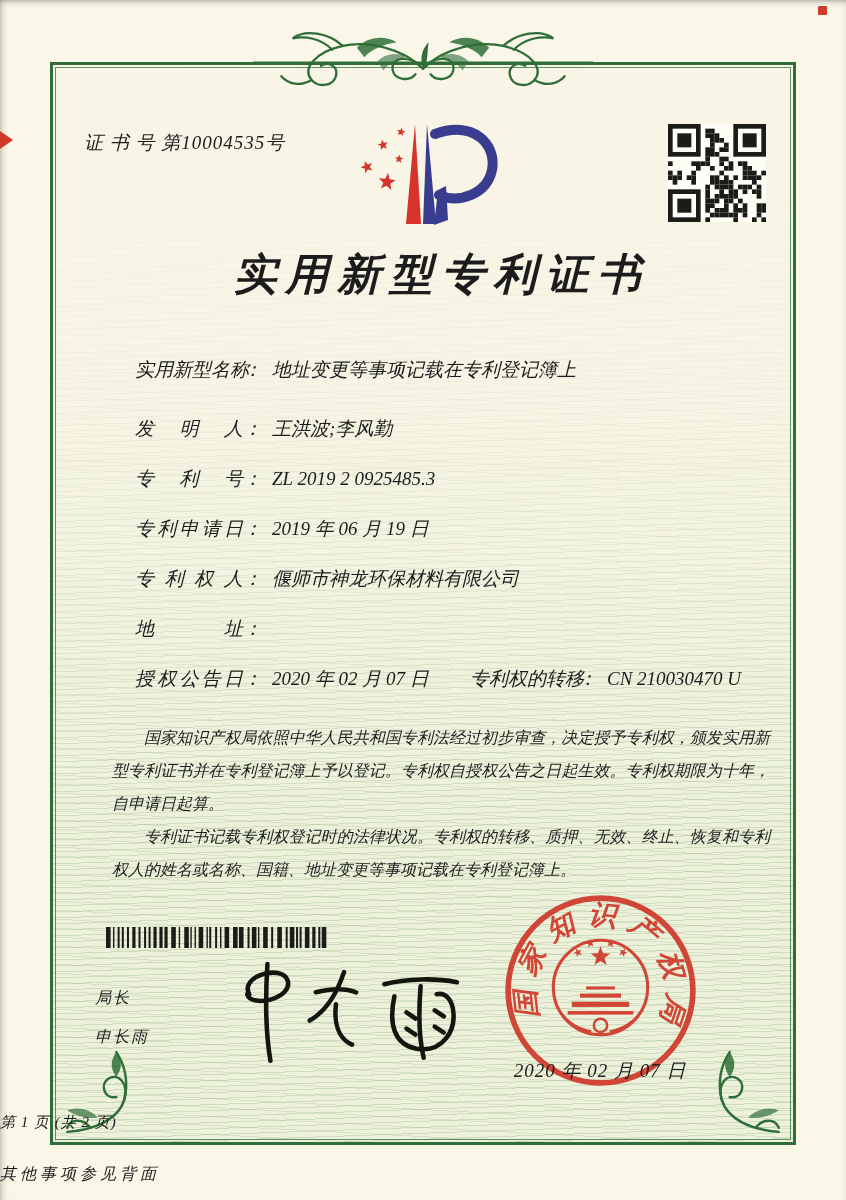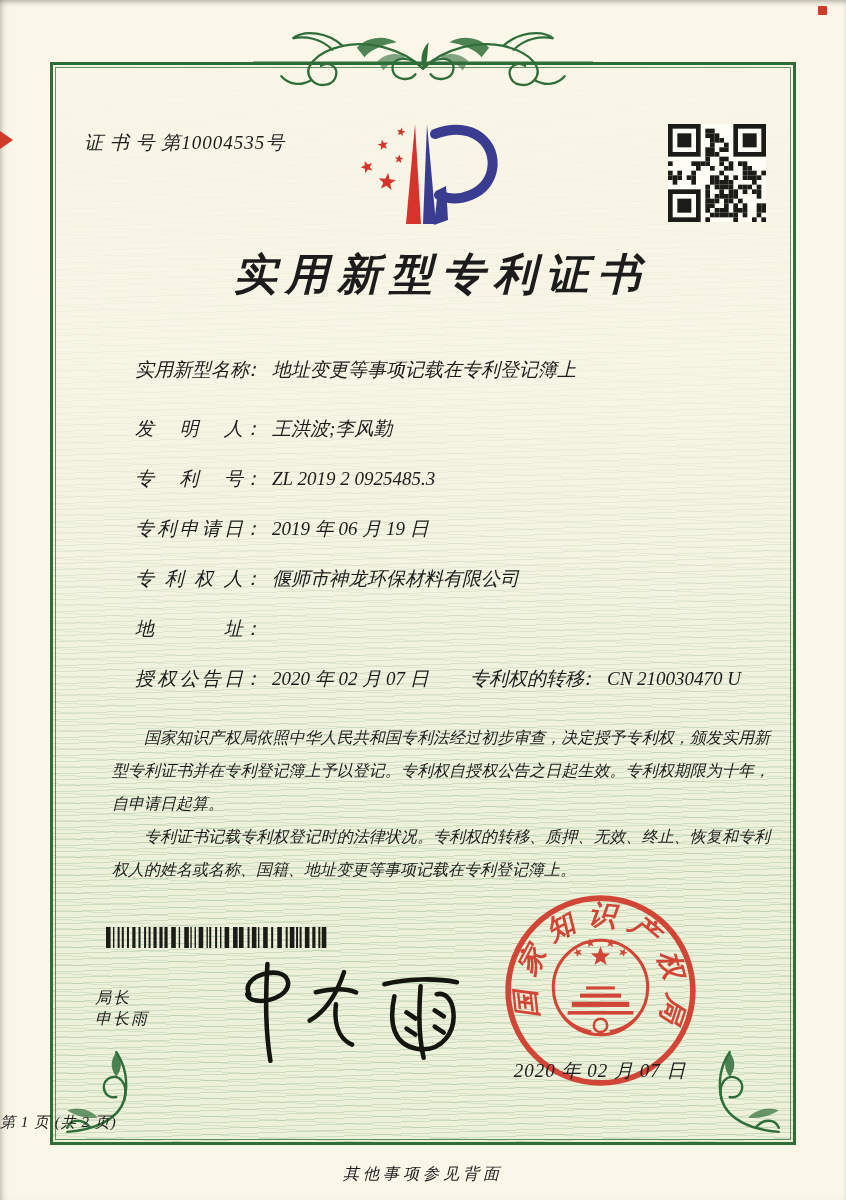--- a/index.html
+++ b/index.html
@@ -33,26 +33,26 @@
   .row.first{margin-bottom:36px;}
   .lbl{width:108px;flex:none;text-align:justify;text-align-last:justify;}
   .colon{flex:none;}
   .val{margin-left:10px;}
   .pair{display:flex;flex:none;}
   .pair.pw{width:335px;}
   .body-text{position:absolute;left:112px;top:712px;width:658px;font-size:16px;line-height:33px;text-align:justify;margin-top:9px;}
   .body-text p{margin:0;text-indent:2em;}
   .barcode{position:absolute;left:106px;top:927px;width:222px;height:21px;}
   .commissioner{position:absolute;left:95px;top:988px;font-size:16px;letter-spacing:2px;}
-  .commissioner .name{display:block;letter-spacing:2px;}
+  .commissioner .name{display:block;margin-top:18px;letter-spacing:2px;}
   .signature{position:absolute;left:215px;top:956px;width:252px;height:116px;}
   .seal{position:absolute;left:503px;top:893px;width:195px;height:195px;opacity:.93;}
   .seal-date{position:absolute;left:500px;top:1058px;width:200px;text-align:center;font-size:19px;letter-spacing:1px;z-index:3;}
   .page-num{position:absolute;left:0;right:0;top:1113px;text-align:left;font-size:15px;letter-spacing:1px;}
-  .back-note{position:absolute;left:0;right:0;top:1164px;text-align:center;font-size:16px;letter-spacing:4px;}
+  .back-note{position:absolute;left:0;right:0;top:1164px;text-align:left;font-size:16px;letter-spacing:4px;}
   svg text{font-family:"Liberation Serif","DejaVu Serif",serif;}
 </style>
 </head>
 <body>
 
 <div class="page">
 
   <div class="frame"></div>
 
   <div class="orn orn-top">

